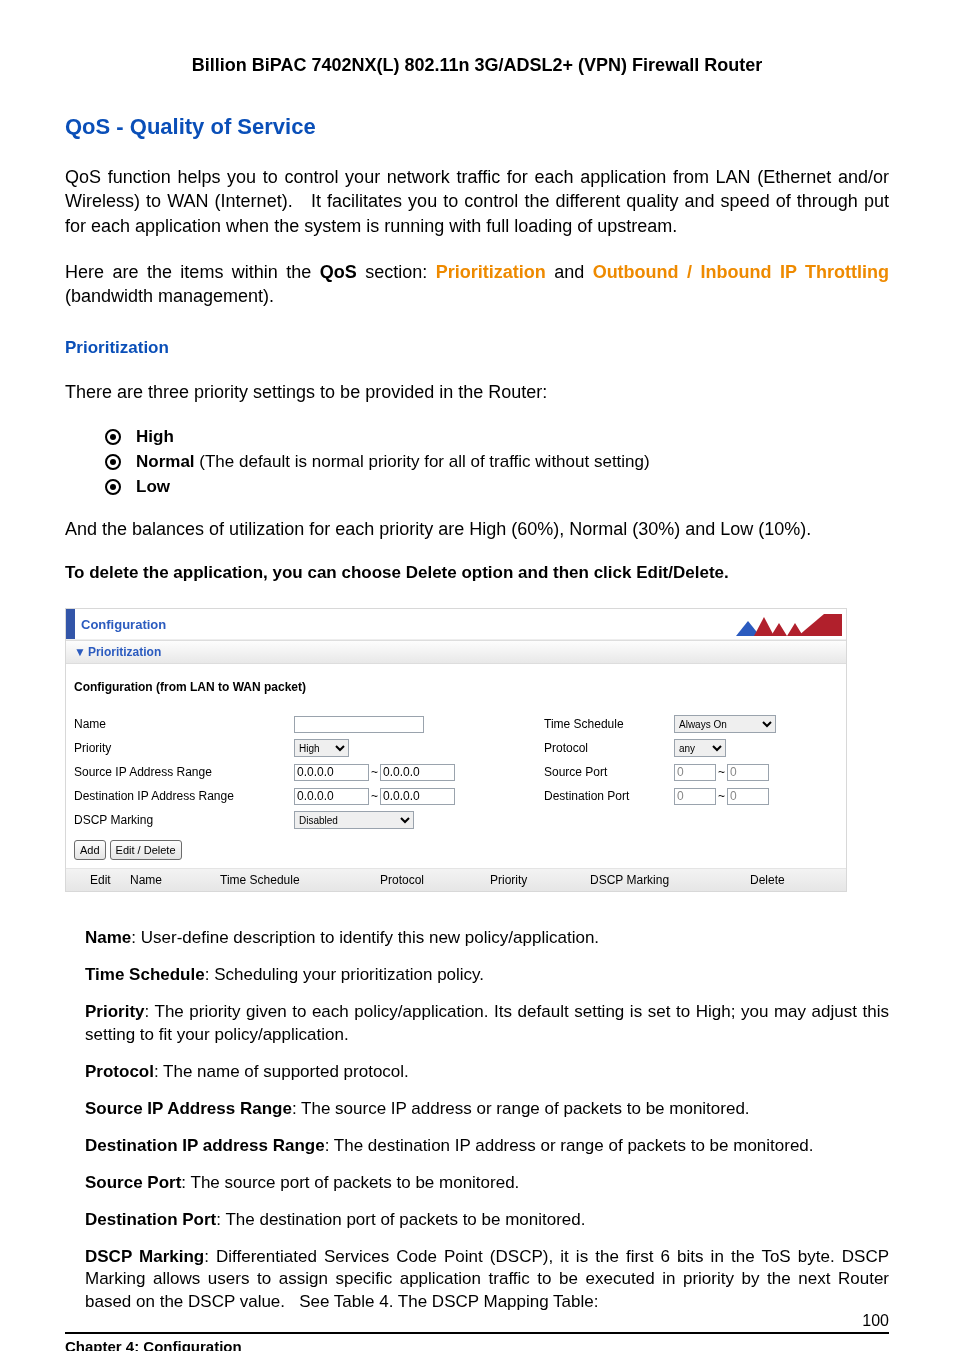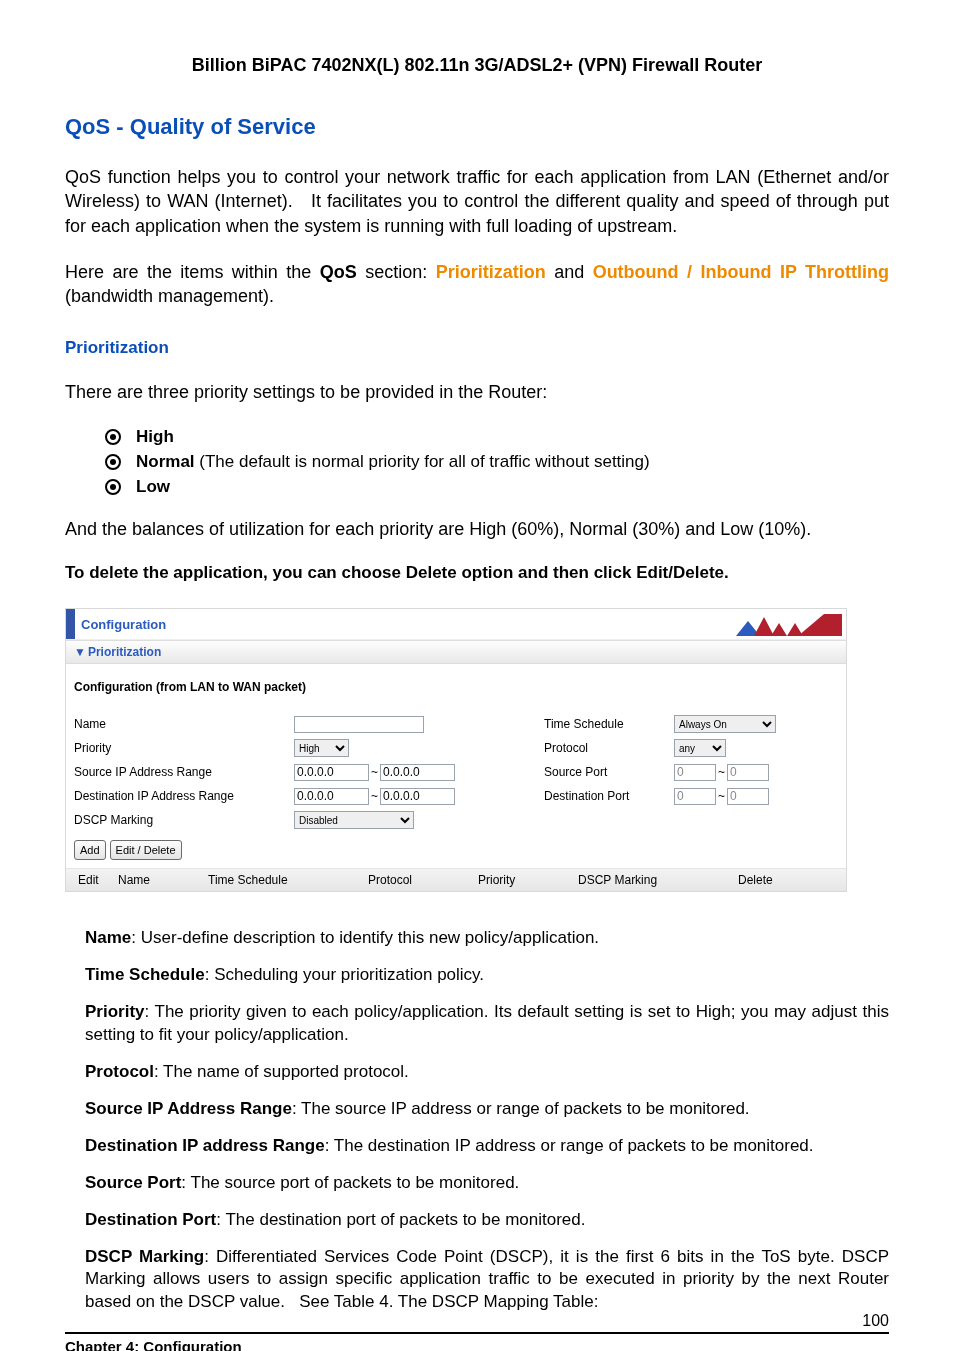--- a/index.html
+++ b/index.html
@@ -168,21 +168,21 @@
     font-size: 11px;
     padding: 0 5px;
     height: 18px;
     display:inline-flex;
     align-items:center;
     background: linear-gradient(#fdfdfd,#e4e4e4);
   }
   .tblhdr {
     display:flex;
     background: linear-gradient(#f3f3f3,#e6e6e6);
-    padding: 4px 12px;
+    padding: 4px 24px;
     font-size: 12px;
   }
   .thc1{width:40px;}
   .thc2{width:90px;}
   .thc3{width:160px;}
   .thc4{width:110px;}
   .thc5{width:100px;}
   .thc6{width:160px;}
   .thc7{flex:1; text-align:left;}
   .tilde { font-size:12px; }

